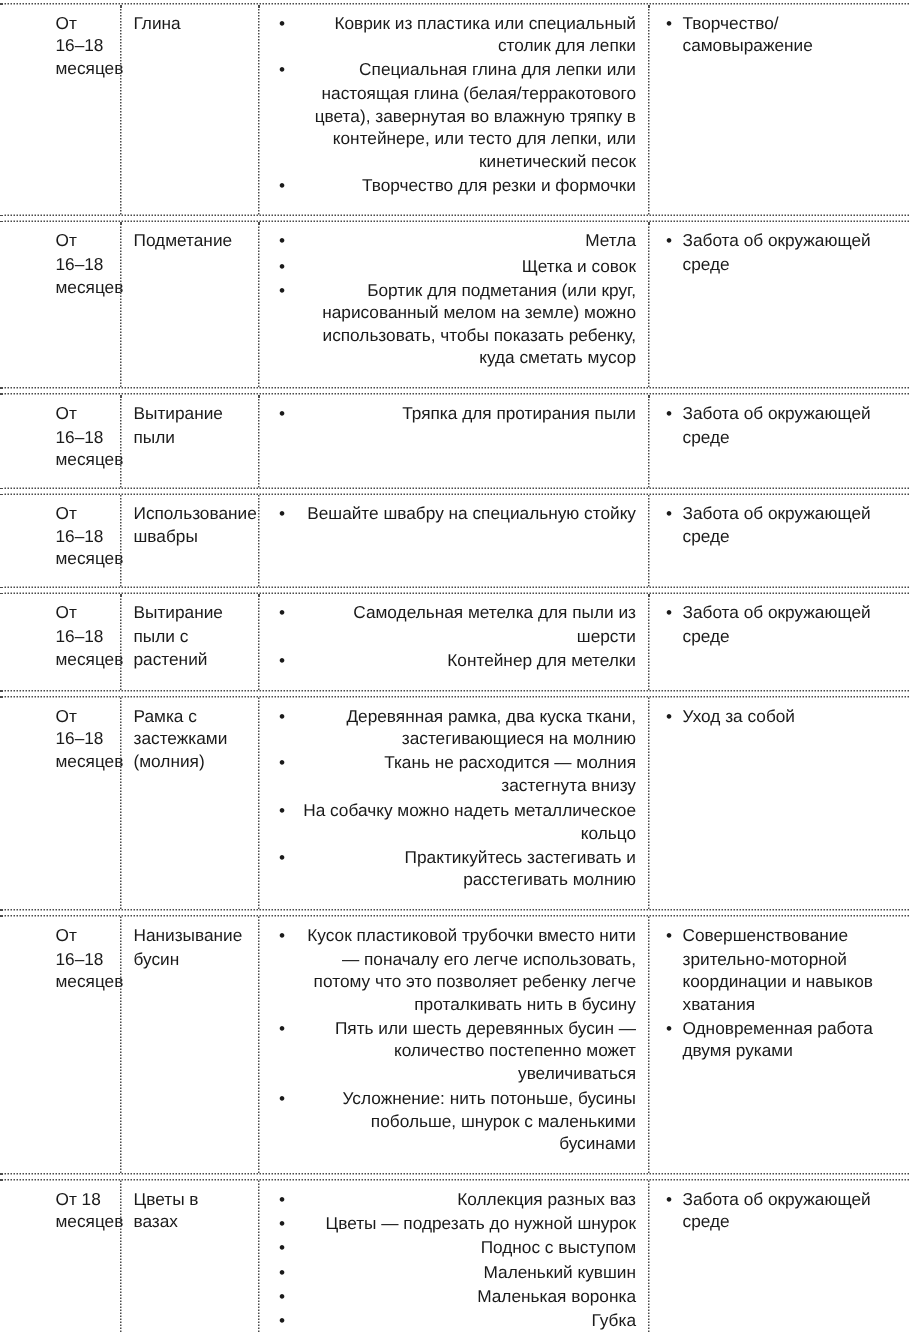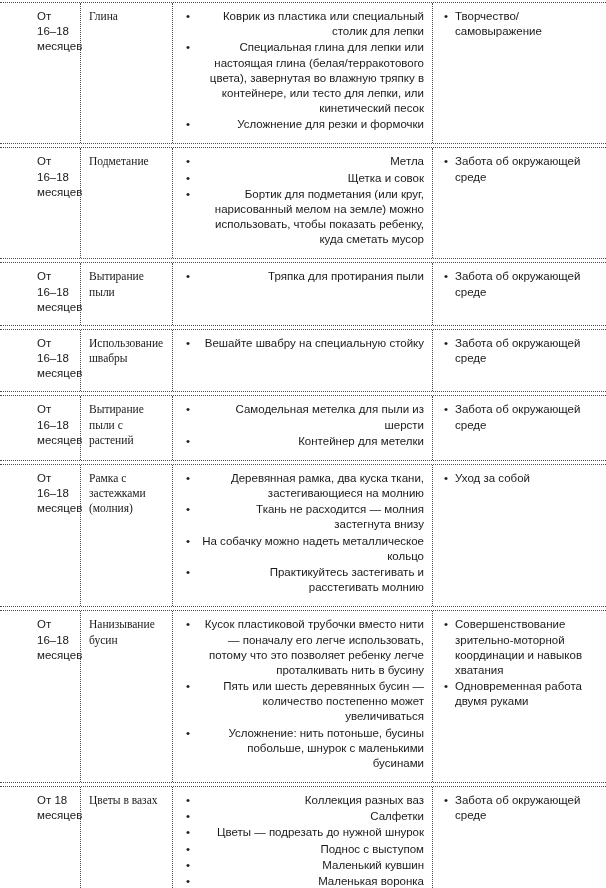--- a/index.html
+++ b/index.html
@@ -25,21 +25,21 @@
     margin-bottom: 3px;
   }
   .row:last-child { margin-bottom: 0; }
   .cell {
     padding: 6px 8px 10px 8px;
     font-size: 11.5px;
     line-height: 1.32;
   }
   .cell + .cell { border-left: 1px dotted #4a4a4a; }
   .age      { width: 80px;  flex: none; padding-left: 37px; }
-  .activity { width: 92px;  flex: none; font-family: Liberation Serif, serif; }
+  .activity { width: 92px;  flex: none; }
   .materials{ width: 260px; flex: none; padding-left: 12px; text-align: right; }
   .purpose  { width: 174px; flex: none; padding-left: 10px; }
   ul.bullets {
     margin: 0;
     padding: 0;
     list-style: none;
   }
   .bullets li {
     position: relative;
     padding-left: 12px;
@@ -61,21 +61,21 @@
     <div class="cell age">
       <span>От 16–18 месяцев</span>
     </div>
     <div class="cell activity">
       <span>Глина</span>
     </div>
     <div class="cell materials">
       <ul class="bullets">
             <li>Коврик из пластика или специальный столик для лепки</li>
             <li>Специальная глина для лепки или настоящая глина (белая/терракотового цвета), завернутая во влажную тряпку в контейнере, или тесто для лепки, или кинетический песок</li>
-            <li>Усложнение для резки и формочки</li>
+            <li>Творчество для резки и формочки</li>
           </ul>
     </div>
     <div class="cell purpose">
       <ul class="bullets">
             <li>Творчество/самовыражение</li>
           </ul>
     </div>
   </div>
 
   <div class="row">
@@ -204,21 +204,20 @@
   <div class="row">
     <div class="cell age">
       <span>От 18 месяцев</span>
     </div>
     <div class="cell activity">
       <span>Цветы в вазах</span>
     </div>
     <div class="cell materials">
       <ul class="bullets">
             <li>Коллекция разных ваз</li>
-            <li>Салфетки</li>
             <li>Цветы — подрезать до нужной шнурок</li>
             <li>Поднос с выступом</li>
             <li>Маленький кувшин</li>
             <li>Маленькая воронка</li>
             <li>Губка</li>
           </ul>
     </div>
     <div class="cell purpose">
       <ul class="bullets">
             <li>Забота об окружающей среде</li>

